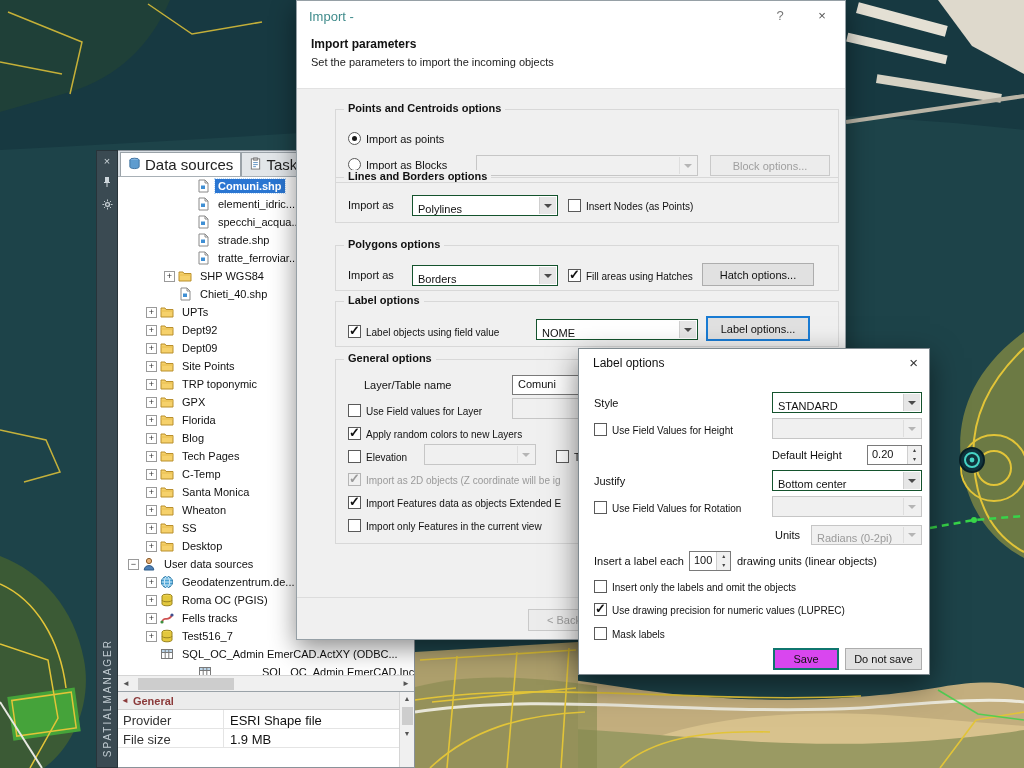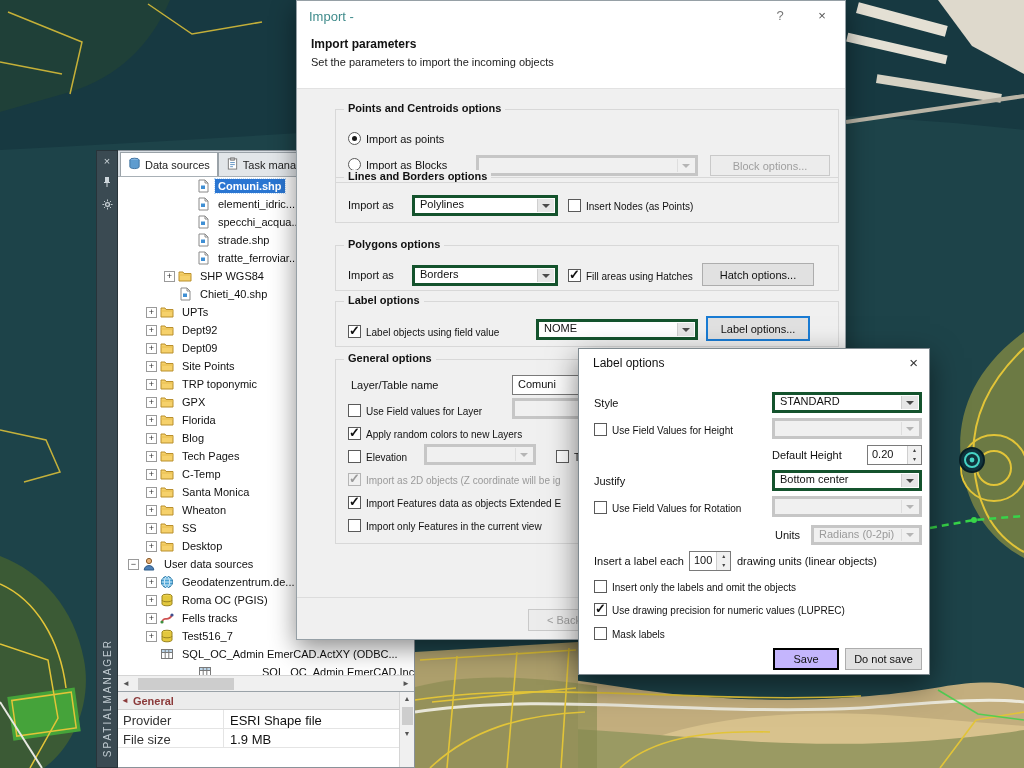--- a/index.html
+++ b/index.html
@@ -9,21 +9,21 @@
   section{position:absolute}
 
   
   #palette{left:96px;top:150px;width:319px;height:618px;display:flex;z-index:10}
   .pal-strip{width:22px;background:#3a4a52;border:1px solid #28343a;position:relative;flex:none}
   .strip-icons{display:flex;flex-direction:column;align-items:center;gap:9px;padding-top:5px}
   .strip-icons .glyph{color:#cdd6db;font-size:11px;line-height:11px;cursor:default}
   .vtitle{position:absolute;bottom:10px;left:50%;transform:translateX(-50%) rotate(180deg);writing-mode:vertical-rl;font-size:10px;letter-spacing:2px;color:#c2ccd2;white-space:nowrap}
   .pal-body{flex:1;background:#f0f0f0;border:1px solid #8a9299;border-left:none;display:flex;flex-direction:column;min-width:0}
   .tabs{height:26px;display:flex;align-items:flex-end;background:#d7dde2;border-bottom:1px solid #a8b0b6;padding-left:2px;flex:none}
-  .tab{display:flex;align-items:center;gap:4px;font-size:11px;color:#222;padding:0 7px;height:24px;border:1px solid #9aa2a8;border-bottom:none;background:#e2e6e9;white-space:nowrap}
+  .tab{display:flex;align-items:center;gap:4px;font-size:15px;color:#222;padding:0 7px;height:24px;border:1px solid #9aa2a8;border-bottom:none;background:#e2e6e9;white-space:nowrap}
   .tab.active{background:#fff}
   .tree{flex:none;height:498px;background:#fff;overflow:hidden;position:relative}
   .trow{height:18px;display:flex;align-items:center;font-size:11px;color:#111;white-space:nowrap}
   .expander{width:11px;height:11px;flex:none;border:1px solid #9a9a9a;background:#fff;font-size:9px;line-height:9px;text-align:center;color:#333;margin-right:3px}
   .ticon{width:15px;height:14px;flex:none;margin-right:4px;display:inline-flex;align-items:center}
   .tlabel{padding:1px 3px}
   .trow.sel .tlabel{background:#2a76d2;color:#fff;outline:1px dotted #bcd8f5}
   .hscroll{flex:none;height:16px;background:#f0f0f0;border-top:1px solid #d5d5d5;display:flex;align-items:center}
   .sarrow{width:16px;height:16px;font-size:8px;color:#555;display:flex;align-items:center;justify-content:center;background:#f0f0f0}
   .htrack{flex:1;height:100%;position:relative}
@@ -45,30 +45,30 @@
   .idlg-title{position:absolute;left:12px;top:8px;font-size:13px;color:#3f8b8b}
   .winbtn{position:absolute;top:7px;font-size:13px;color:#777;width:18px;text-align:center;cursor:default}
   .winbtn.help{right:56px}
   .winbtn.close{right:14px;color:#555}
   .idlg-h1{position:absolute;left:14px;top:36px;font-size:12px;font-weight:bold;color:#111}
   .idlg-h2{position:absolute;left:14px;top:55px;font-size:11px;color:#222}
   .idlg-body{position:absolute;left:0;top:88px;right:0;bottom:0}
   .grp{position:absolute;left:38px;width:504px;border:1px solid #d8d8d8}
   .grp-title{position:absolute;top:-8px;left:8px;background:#f0f0f0;padding:0 4px;font-size:11px;font-weight:bold;color:#111;white-space:nowrap}
   .lbl{position:absolute;font-size:11px;color:#111;white-space:nowrap}
-  .combo{position:absolute;height:21px;background:#fff;border:3px solid #14532d;font-size:11px;color:#111;display:flex;align-items:flex-start;padding:0 20px 0 5px;white-space:nowrap}
+  .combo{position:absolute;height:21px;background:#fff;border:1px solid #14532d;font-size:11px;color:#111;display:flex;align-items:flex-end;padding:0 20px 0 5px;white-space:nowrap}
   .carrow{position:absolute;right:1px;top:1px;bottom:1px;width:17px;background:#e6e6e6;border-left:1px solid #cfcfcf;display:flex;align-items:center;justify-content:center}
   .carrow i{width:0;height:0;border:4px solid transparent;border-top-color:#4a4a4a;margin-top:4px}
   .combo.disabled{background:#f0f0f0;border-color:#c6c6c6;color:#9a9a9a}
   .combo.disabled .carrow{background:#f0f0f0;border-left-color:#dedede}
   .combo.disabled .carrow i{border-top-color:#b5b5b5}
   .btn{position:absolute;height:22px;background:#e1e1e1;border:1px solid #adadad;font-size:11px;color:#111;display:flex;align-items:center;justify-content:center;white-space:nowrap;cursor:default}
   .btn.disabled{color:#9f9f9f;background:#ececec;border-color:#c9c9c9}
   .btn.focus{border:2px solid #1a7cd4}
-  .btn.default{border:2px solid #000000;background:#c4b5fd}
+  .btn.default{border:2px solid #0f766e;background:#d946ef}
   .check{position:absolute;display:flex;align-items:flex-end;gap:5px;height:15px;font-size:10px;color:#111;white-space:nowrap}
   .cbox{width:13px;height:13px;flex:none;border:1px solid #5a5a5a;background:#fff;position:relative}
   .cbox.on::after{content:"\2713";position:absolute;left:0;top:-3px;font-size:13px;font-weight:bold;color:#111}
   .check.disabled{color:#9a9a9a}
   .check.disabled .cbox{border-color:#b5b5b5;background:#f0f0f0}
   .check.disabled .cbox.on::after{color:#9a9a9a}
   .radio{position:absolute;display:flex;align-items:center;gap:5px;height:15px;font-size:11px;color:#111;white-space:nowrap}
   .rdot{width:13px;height:13px;flex:none;border:1px solid #5a5a5a;border-radius:50%;background:#fff;position:relative}
   .rdot.on::after{content:"";position:absolute;left:3px;top:3px;right:3px;bottom:3px;border-radius:50%;background:#1a1a1a}
   .tbox{position:absolute;height:20px;background:#fff;border:1px solid #7a7a7a;font-size:11px;color:#111;padding:2px 5px;white-space:nowrap}
@@ -581,21 +581,21 @@
           <span class="cval">NOME</span>
           <span class="carrow">
               <i></i>
             </span>
         </div>
         <div class="btn focus" style="left:370px;top:14px;width:104px;height:25px">Label options...</div>
       </div>
 
       <div class="grp" style="top:270px;height:185px">
         <span class="grp-title">General options</span>
-        <div class="lbl" style="left:15px;top:19px">Layer/Table name</div>
+        <div class="lbl" style="left:28px;top:19px">Layer/Table name</div>
         <div class="tbox" style="left:176px;top:15px;width:172px">Comuni</div>
         <label class="check" style="left:12px;top:42px">
           <span class="cbox"></span>
           <span>Use Field values for Layer</span>
         </label>
         <div class="combo disabled" style="left:176px;top:38px;width:172px">
           <span class="cval"></span>
           <span class="carrow">
               <i></i>
             </span>

